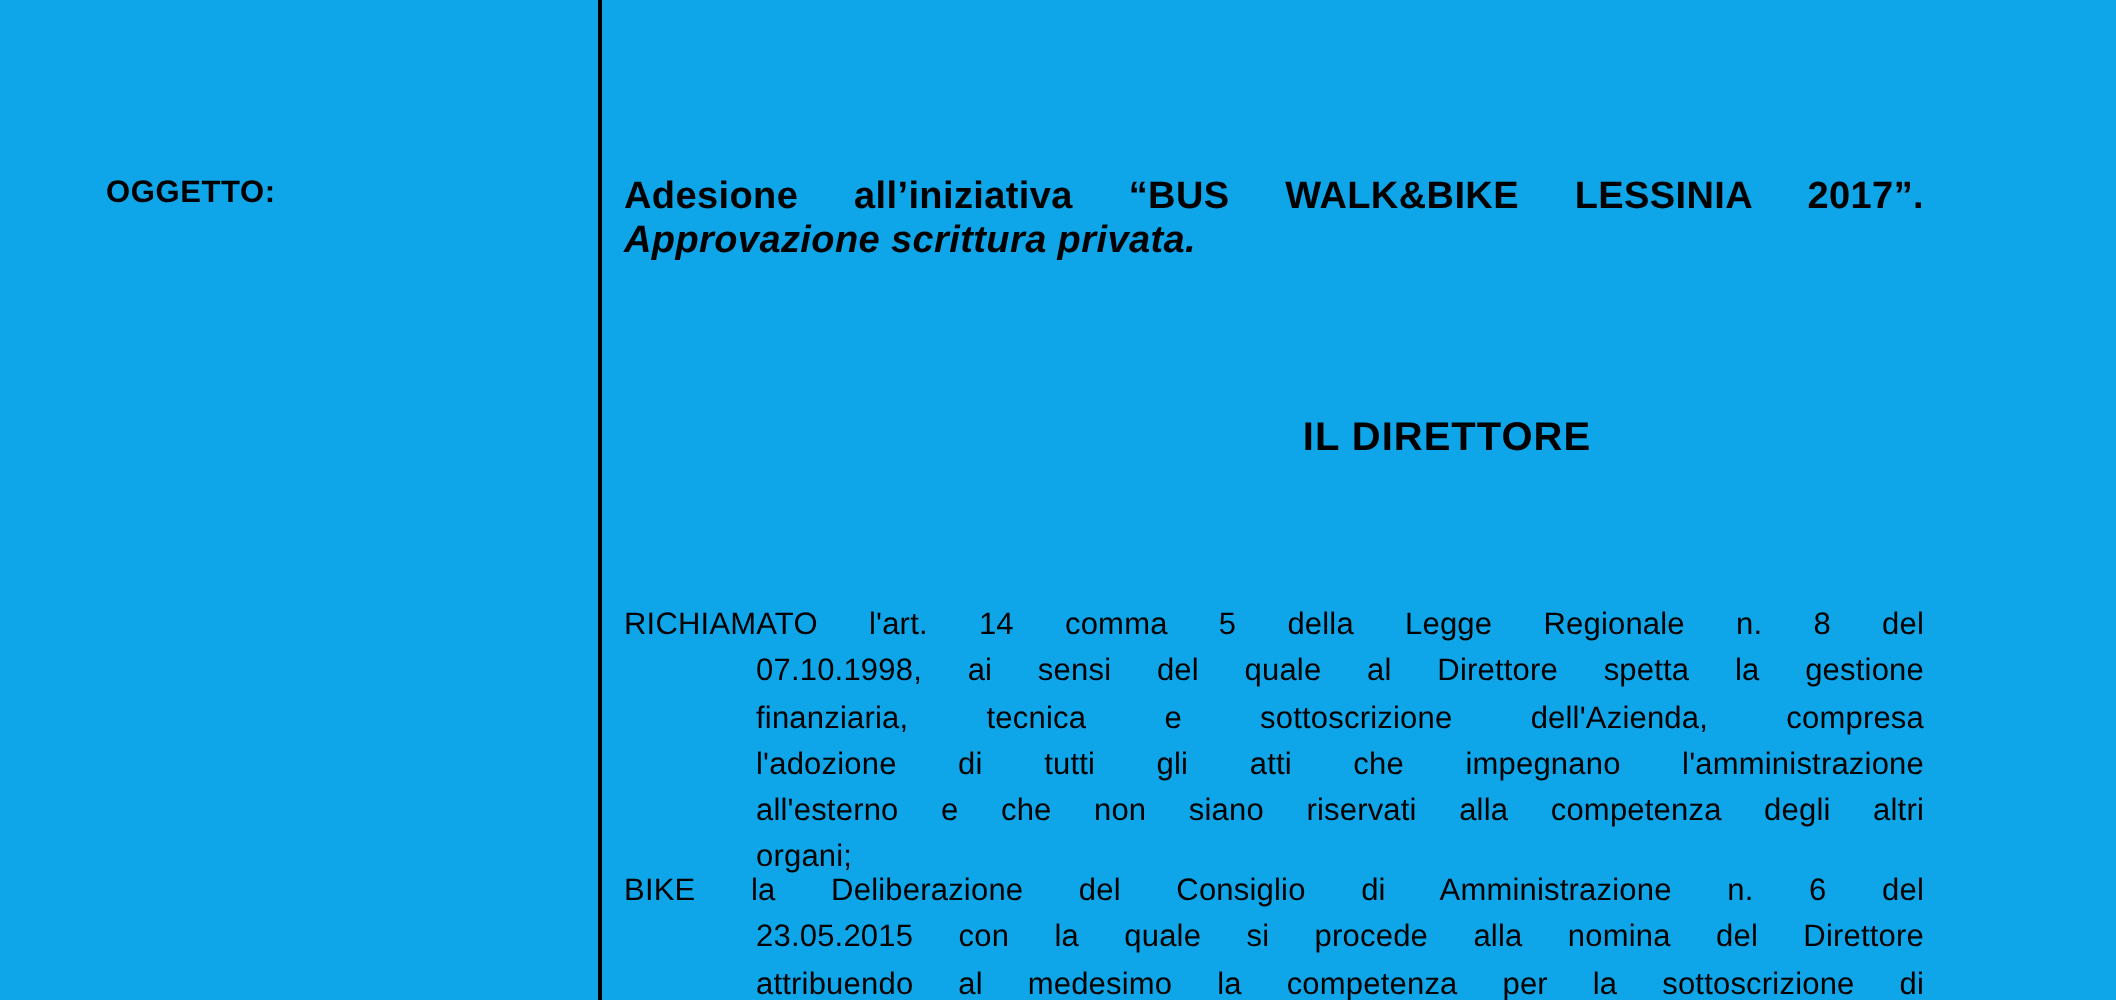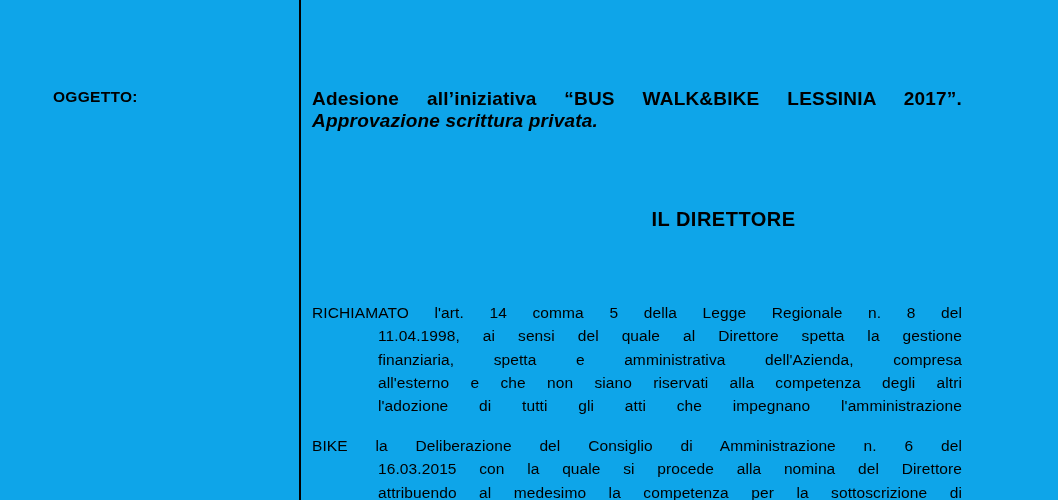--- a/index.html
+++ b/index.html
@@ -145,29 +145,30 @@
     <div class="subject-text">
       <span class="line1">Adesione all’iniziativa “BUS WALK&amp;BIKE LESSINIA 2017”.</span>
       <span class="line2">Approvazione scrittura privata.</span>
     </div>
 
     <div class="doc-heading">IL DIRETTORE</div>
 
     <div class="para para-1">
       <span class="firstline"><span class="lead">RICHIAMATO</span> <span>l'art. 14 comma 5 della Legge Regionale n. 8 del</span></span>
       <span class="indented">
-        <span class="jline">11.04.1998, ai sensi del quale al Direttore spetta la gestione</span>
-        <span class="jline">finanziaria, spetta e amministrativa dell'Azienda, compresa</span>
+        <span class="jline">07.10.1998, ai sensi del quale al Direttore spetta la gestione</span>
+        <span class="jline">finanziaria, tecnica e sottoscrizione dell'Azienda, compresa</span>
+        <span class="jline">l'adozione di tutti gli atti che impegnano l'amministrazione</span>
         <span class="jline">all'esterno e che non siano riservati alla competenza degli altri</span>
-        <span class="jline">l'adozione di tutti gli atti che impegnano l'amministrazione</span>
+        <span class="jline last">organi;</span>
       </span>
     </div>
 
     <div class="para para-2">
       <span class="firstline"><span class="lead">BIKE</span> <span>la Deliberazione del Consiglio di Amministrazione n. 6 del</span></span>
       <span class="indented">
-        <span class="jline">16.03.2015 con la quale si procede alla nomina del Direttore</span>
+        <span class="jline">23.05.2015 con la quale si procede alla nomina del Direttore</span>
         <span class="jline">attribuendo al medesimo la competenza per la sottoscrizione di</span>
       </span>
     </div>
 
   </div>
 </div>
 
 </body></html>

